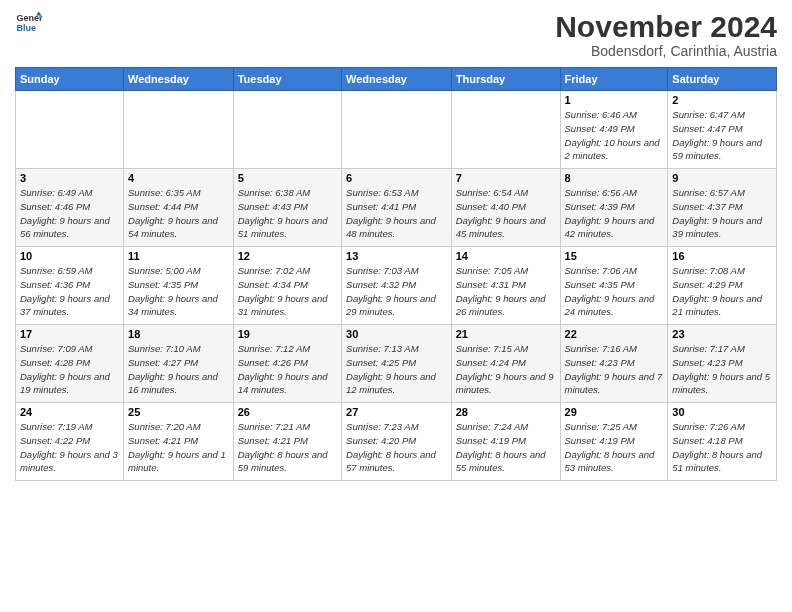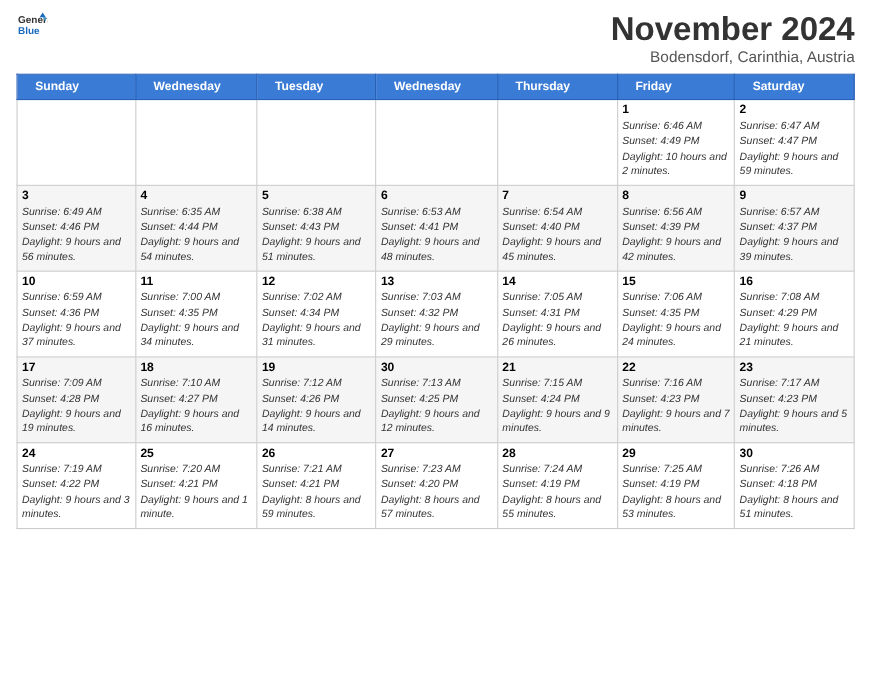--- a/index.html
+++ b/index.html
@@ -44,21 +44,21 @@
       color: #555;
     }
     .calendar-table {
       width: 100%;
       border-collapse: collapse;
       font-size: 10px;
     }
     .calendar-table thead tr th {
       background-color: #3a7bd5;
       color: white;
-      padding: 5px 16px;
+      padding: 5px 4px;
       text-align: left;
       font-size: 11px;
       font-weight: bold;
       border: 1px solid #2a60b5;
     }
     .calendar-table tbody tr td {
       border: 1px solid #ccc;
       vertical-align: top;
       padding: 3px 4px;
       height: 78px;
@@ -181,21 +181,21 @@
         </tr>
         <tr>
           <td>
             <span class="day-number">10</span>
             <div class="day-info">Sunrise: 6:59 AM
 Sunset: 4:36 PM
 Daylight: 9 hours and 37 minutes.</div>
           </td>
           <td>
             <span class="day-number">11</span>
-            <div class="day-info">Sunrise: 7:00 AM
+            <div class="day-info">Sunrise: 5:00 AM
 Sunset: 4:35 PM
 Daylight: 9 hours and 34 minutes.</div>
           </td>
           <td>
             <span class="day-number">12</span>
             <div class="day-info">Sunrise: 7:02 AM
 Sunset: 4:34 PM
 Daylight: 9 hours and 31 minutes.</div>
           </td>
           <td>

